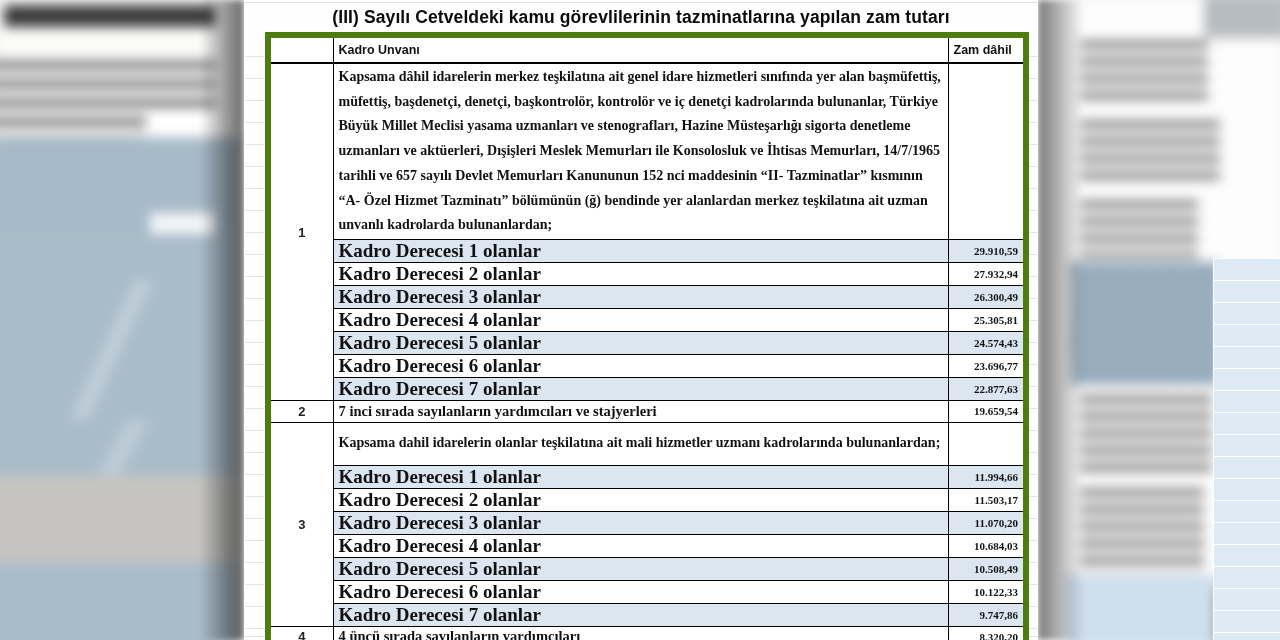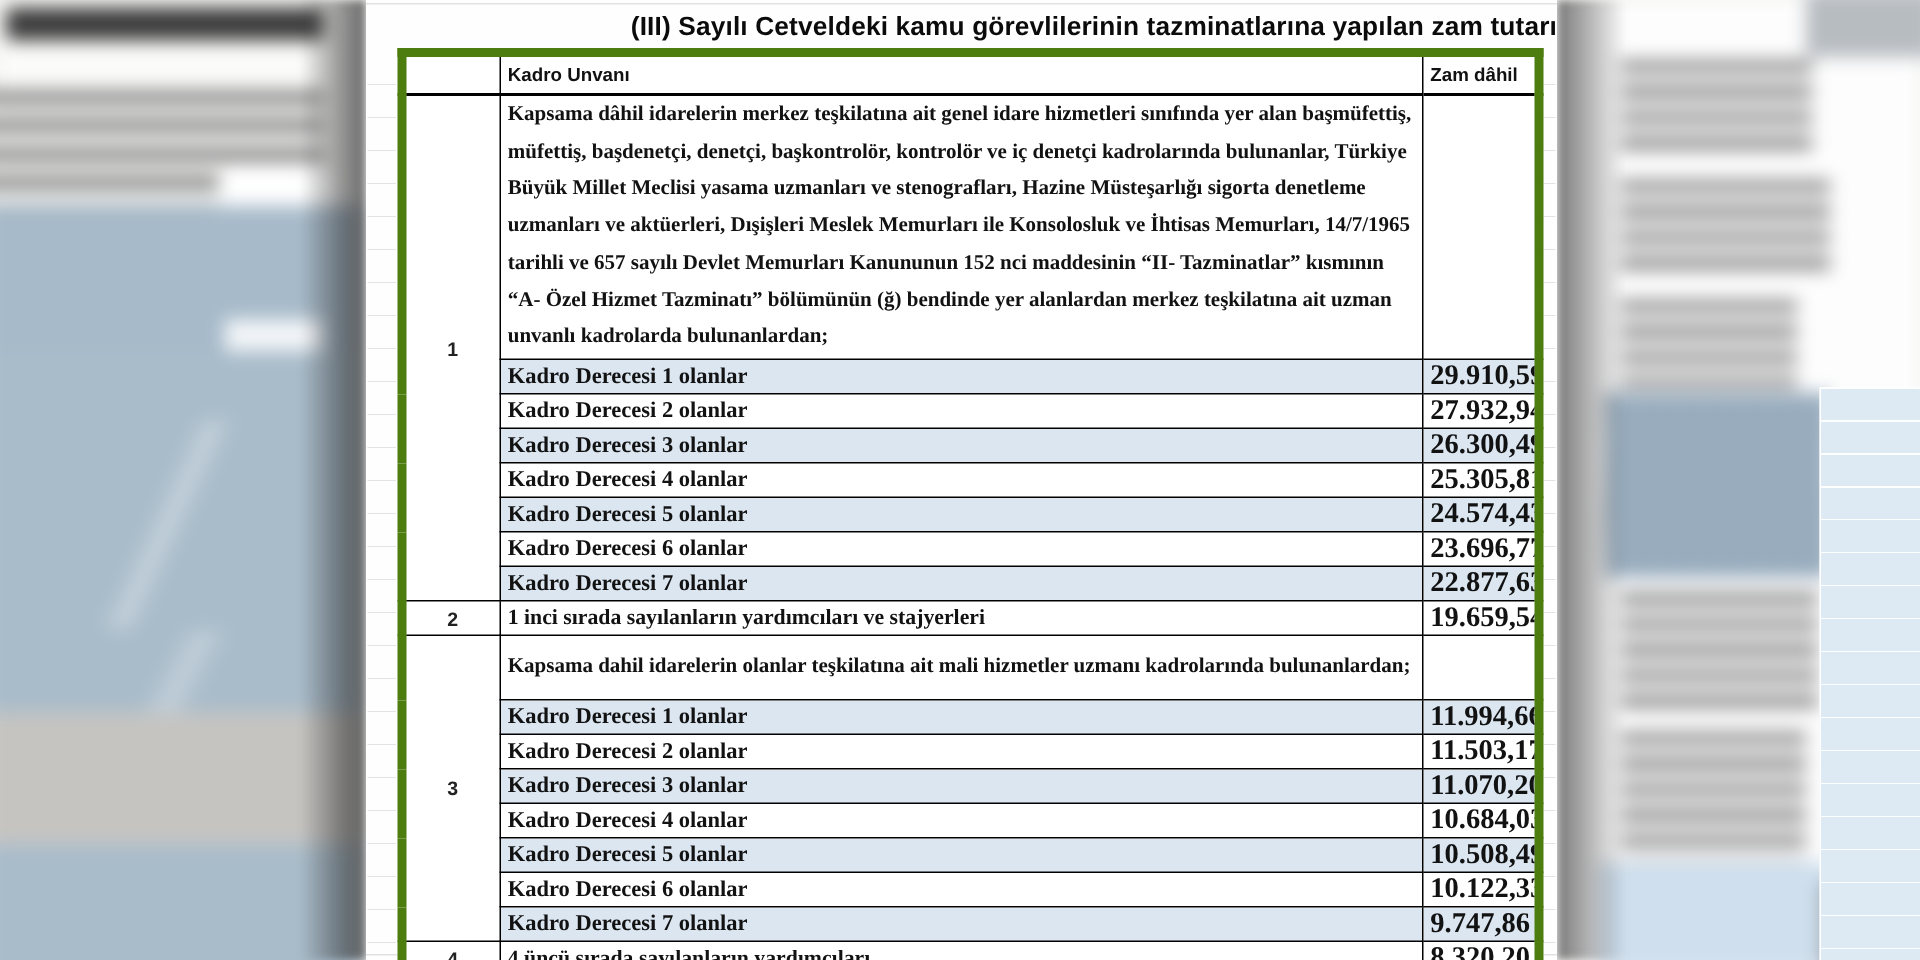--- a/index.html
+++ b/index.html
@@ -47,35 +47,35 @@
 
   
   .panel{position:absolute;left:244px;top:0;width:794px;height:640px;background:#fefefe}
   .gl{position:absolute;background:#e1e1e1}
   .gl-top{left:0;top:2px;width:794px;height:1px}
   .gl-bottom{left:0;top:636px;width:794px;height:1px}
   .mg{position:absolute;background:repeating-linear-gradient(to bottom,#e4e4e4 0 1px,transparent 1px 22px)}
   .mg-left{left:1px;top:56px;width:19px;height:576px}
   .mg-right{left:781px;top:56px;width:12px;height:576px}
 
-  .doc-title{position:absolute;left:0;top:3px;width:794px;height:28px;line-height:28px;text-align:right;
+  .doc-title{position:absolute;left:0;top:3px;width:794px;height:28px;line-height:28px;text-align:center;
     font-size:17.5px;font-weight:bold;color:#0b0b0b;letter-spacing:.1px}
 
   
   table.cetvel{position:absolute;left:21px;top:32px;width:758px;border-collapse:collapse;table-layout:fixed;
     border:6px solid #4d7c0f;background:#fff;font-family:"Liberation Serif",serif;color:#121212}
   table.cetvel td{border:1px solid #000;padding:0 5px;overflow:hidden;vertical-align:middle}
   tr.thead td{height:20px;font-family:"Liberation Sans",sans-serif;font-size:12.5px;font-weight:bold;
     color:#111;border-bottom:2px solid #000;padding:2px 5px}
   td.num{font-family:"Liberation Sans",sans-serif;font-size:13px;font-weight:bold;color:#222;text-align:center}
   td.para{height:175px;vertical-align:top;font-size:14px;font-weight:bold;line-height:24.7px;padding:2px 7px}
   td.gh{height:42px;vertical-align:top;font-size:14px;font-weight:bold;line-height:20.5px;padding:2px 7px}
-  td.kd{height:20.5px;font-size:15px;font-weight:bold;padding:0 7px;white-space:nowrap}
+  td.kd{height:20.5px;font-size:19px;font-weight:bold;padding:0 7px;white-space:nowrap}
   td.lbl{height:20.5px;font-size:14.5px;font-weight:bold;padding:0 7px;white-space:nowrap}
-  td.val{font-size:19px;font-weight:bold;text-align:center;padding:0 5px;white-space:nowrap}
+  td.val{font-size:11px;font-weight:bold;text-align:right;padding:0 5px;white-space:nowrap}
   tr.hl td{background:var(--hl,#dbe6f1)}
 </style>
 </head>
 <body>
 
 <div class="stage">
 
   <div class="bg-left">
     <div class="shp l-title"></div>
     <div class="shp l-text1"></div>
@@ -158,21 +158,21 @@
         <td class="kd">Kadro Derecesi 6 olanlar</td>
         <td class="val">23.696,77</td>
       </tr>
       <tr class="hl">
         <td class="kd">Kadro Derecesi 7 olanlar</td>
         <td class="val">22.877,63</td>
       </tr>
 
       <tr>
         <td class="num">2</td>
-        <td class="lbl">1 inci sırada sayılanların yardımcıları ve stajyerleri</td>
+        <td class="lbl">7 inci sırada sayılanların yardımcıları ve stajyerleri</td>
         <td class="val">19.659,54</td>
       </tr>
 
       <tr>
         <td class="num" rowspan="8">3</td>
         <td class="gh">Kapsama dahil idarelerin olanlar teşkilatına ait mali hizmetler uzmanı kadrolarında bulunanlardan;</td>
         <td class="val"></td>
       </tr>
       <tr class="hl">
         <td class="kd">Kadro Derecesi 1 olanlar</td>

